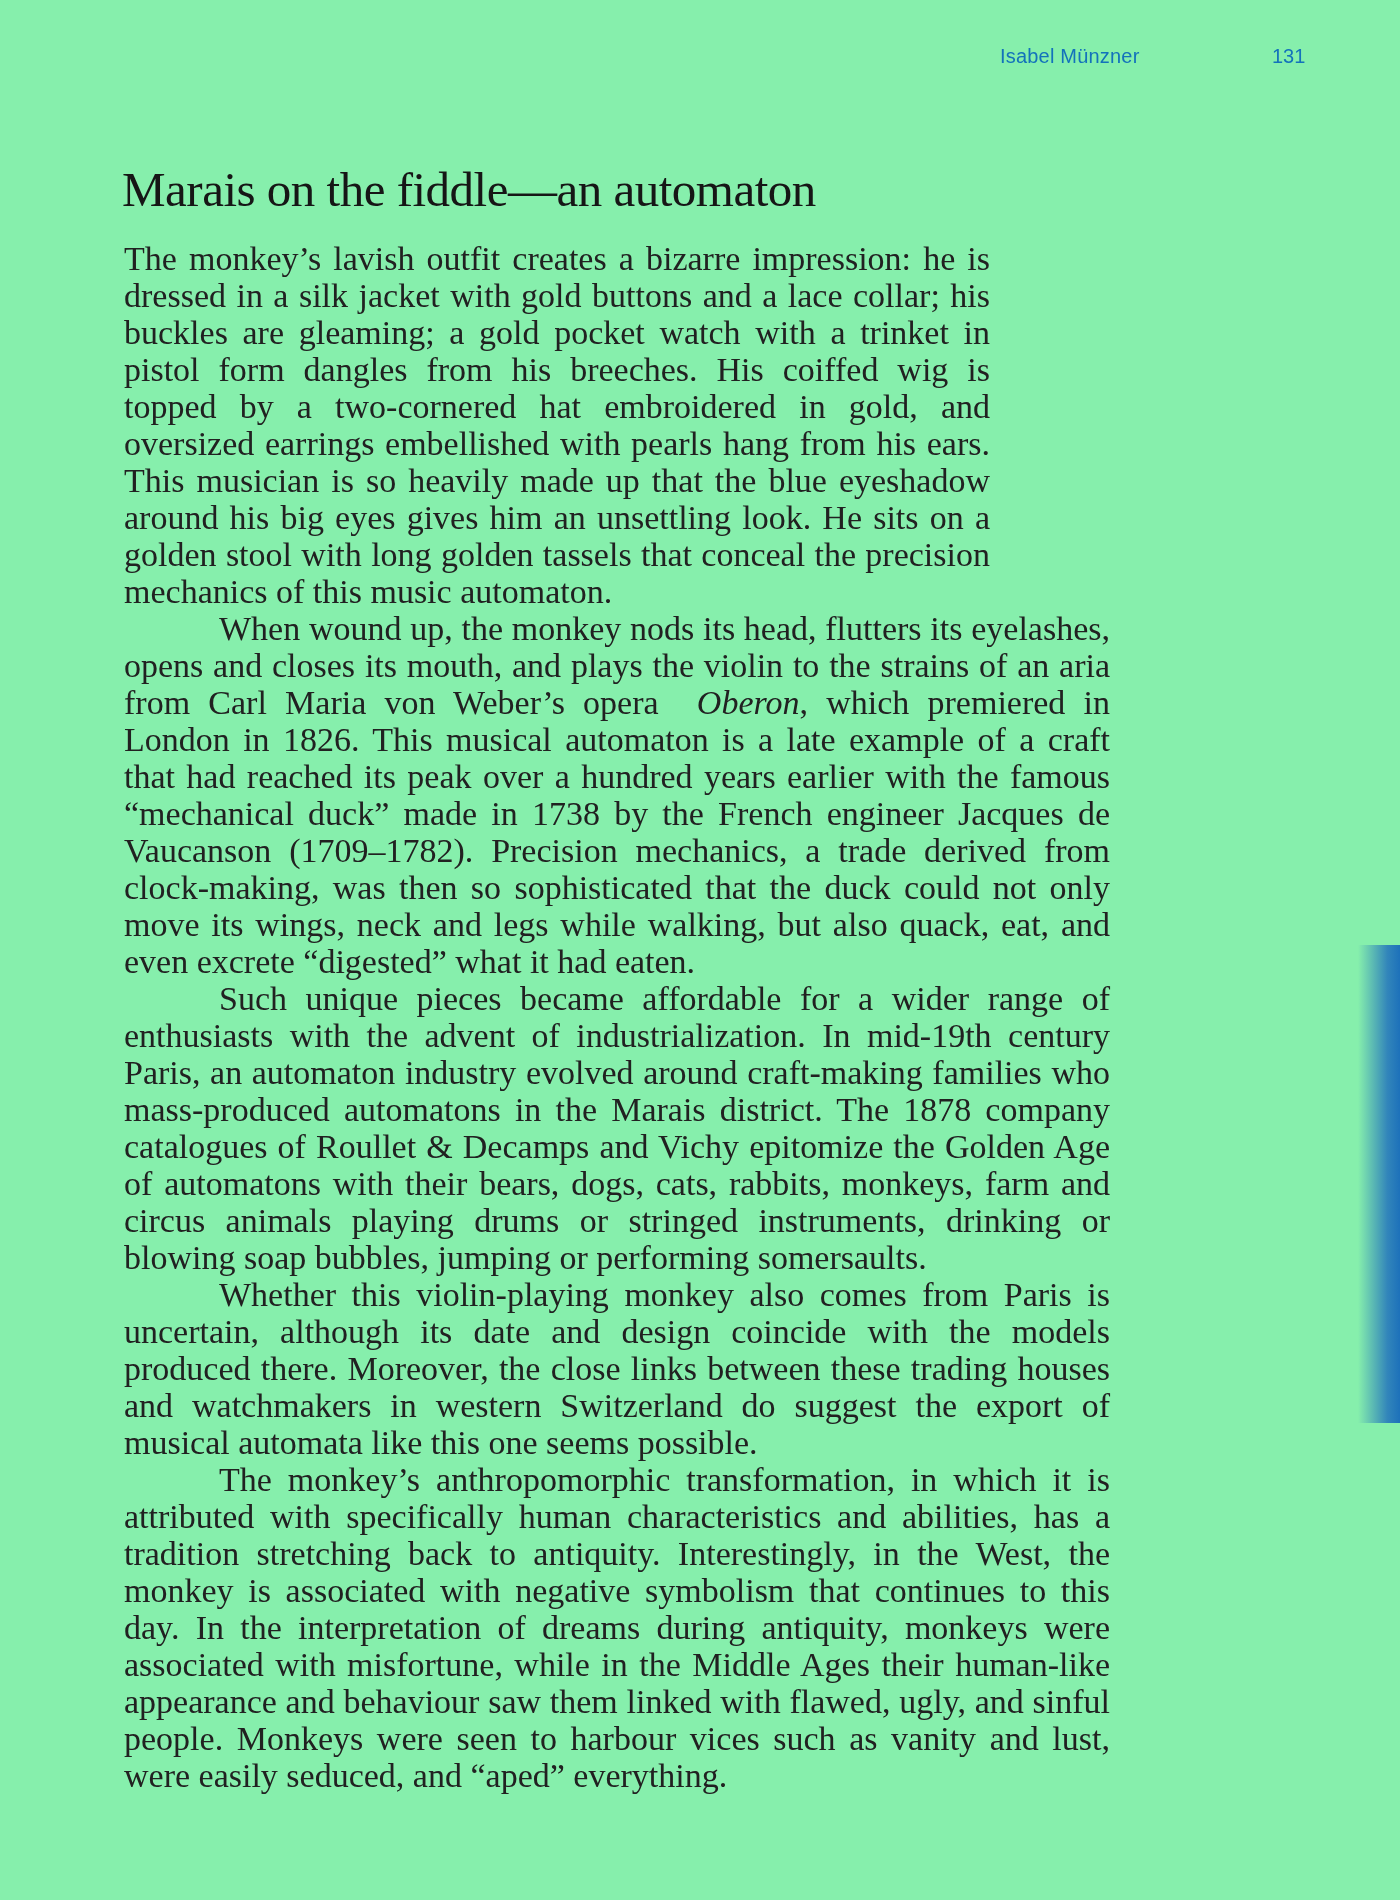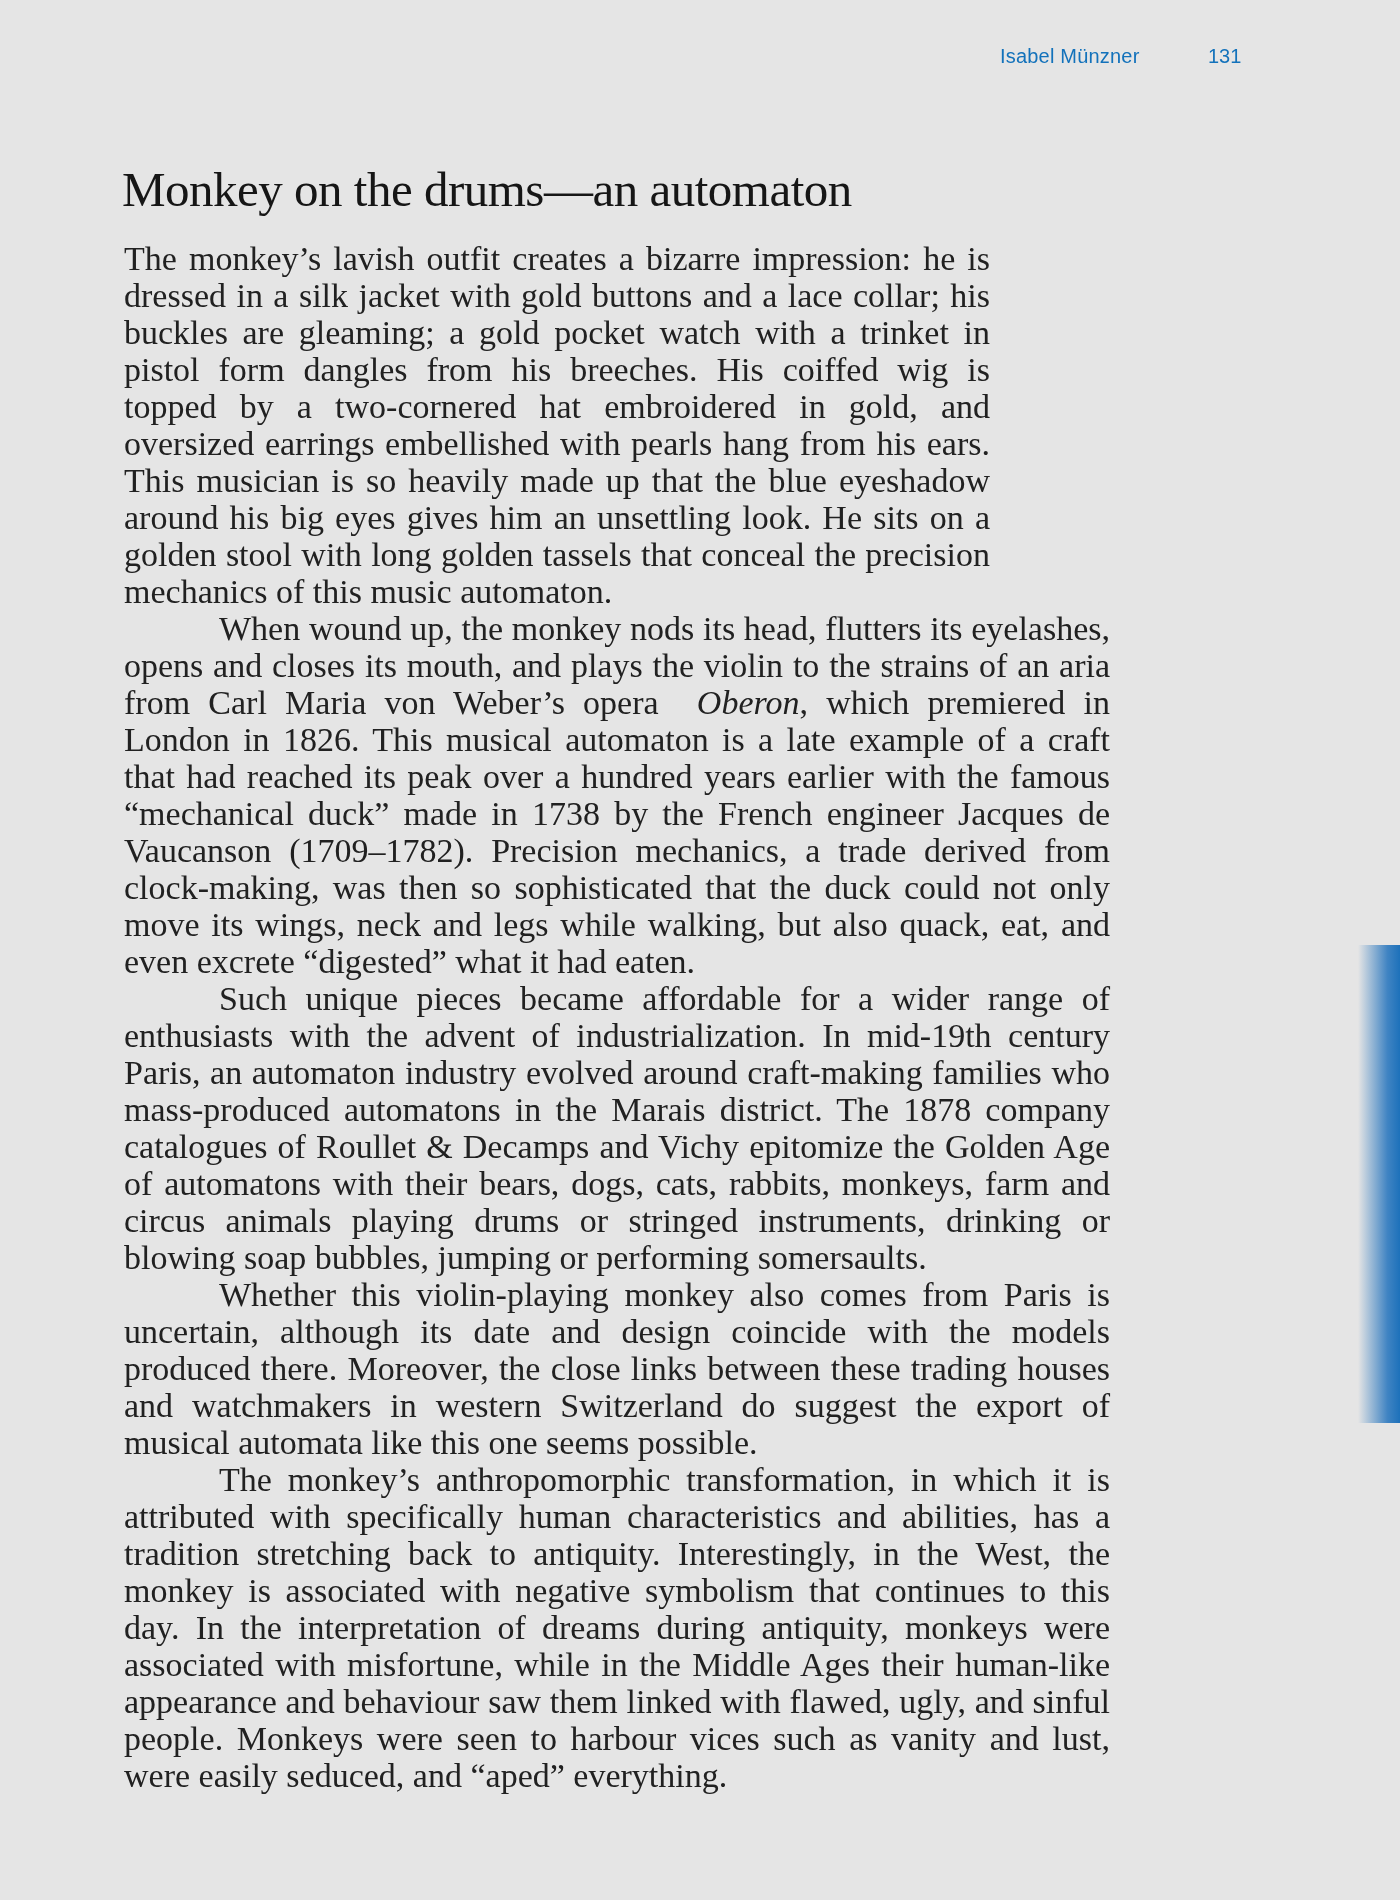--- a/index.html
+++ b/index.html
@@ -1,36 +1,36 @@
 <!DOCTYPE html>
 <html><head>
 <meta charset="utf-8">
 <style>
   html, body { margin: 0; padding: 0; background: #ffffff; }
   .page {
     position: relative;
     width: 1400px;
     height: 1900px;
-    background: #e5e5e5;
+    background: #86efac;
     overflow: hidden;
     font-family: "Liberation Serif", serif;
   }
   .header-author {
     position: absolute;
     left: 1000px;
     top: 45px;
     font-family: "Liberation Sans", sans-serif;
     font-size: 20px;
     font-weight: 500;
     letter-spacing: 0.2px;
     color: #1372bb;
   }
   .header-page {
     position: absolute;
-    left: 1208px;
+    left: 1272px;
     top: 45px;
     font-family: "Liberation Sans", sans-serif;
     font-size: 20px;
     font-weight: 500;
     color: #1372bb;
   }
   .title {
     position: absolute;
     left: 122px;
     top: 128px;
@@ -82,21 +82,21 @@
 </style>
 </head>
 <body>
 
 <div class="page">
 
   <span class="header-author">Isabel Münzner</span>
 
   <span class="header-page">131</span>
 
-  <h1 class="title">Monkey on the drums—an automaton</h1>
+  <h1 class="title">Marais on the fiddle—an automaton</h1>
 
   <div class="column">
 
     <p class="par"><span class="caption-spacer"></span><span>The monkey’s lavish outfit creates a bizarre impression: he is dressed in a silk jacket with gold buttons and a lace collar; his buckles are gleaming; a gold pocket watch with a trinket in pistol form dangles from his breeches. His coiffed wig is topped by a two-cornered hat embroidered in gold, and oversized earrings embellished with pearls hang from his ears. This musician is so heavily made up that the blue eyeshadow around his big eyes gives him an unsettling look. He sits on a golden stool with long golden tassels that conceal the precision mechanics of this music automaton.</span></p>
 
     <p class="par indent"><span>When wound up, the monkey nods its head, flutters its eyelashes, opens and closes its mouth, and plays the violin to the strains of an aria from Carl Maria von Weber’s opera </span><span class="it">Oberon</span><span>, which premiered in London in 1826. This musical automaton is a late example of a craft that had reached its peak over a hundred years earlier with the famous “mechanical duck” made in 1738 by the French engineer Jacques de Vaucanson (1709–1782). Precision mechanics, a trade derived from clock-making, was then so sophisticated that the duck could not only move its wings, neck and legs while walking, but also quack, eat, and even excrete “digested” what it had eaten.</span></p>
 
     <p class="par indent"><span>Such unique pieces became affordable for a wider range of enthusiasts with the advent of industrialization. In mid-19th century Paris, an automaton industry evolved around craft-making families who mass-produced automatons in the Marais district. The 1878 company catalogues of Roullet &amp; Decamps and Vichy epitomize the Golden Age of automatons with their bears, dogs, cats, rabbits, monkeys, farm and circus animals playing drums or stringed instruments, drinking or blowing soap bubbles, jumping or performing somersaults.</span></p>
 
     <p class="par indent"><span>Whether this violin-playing monkey also comes from Paris is uncertain, although its date and design coincide with the models produced there. Moreover, the close links between these trading houses and watchmakers in western Switzerland do suggest the export of musical automata like this one seems possible.</span></p>

